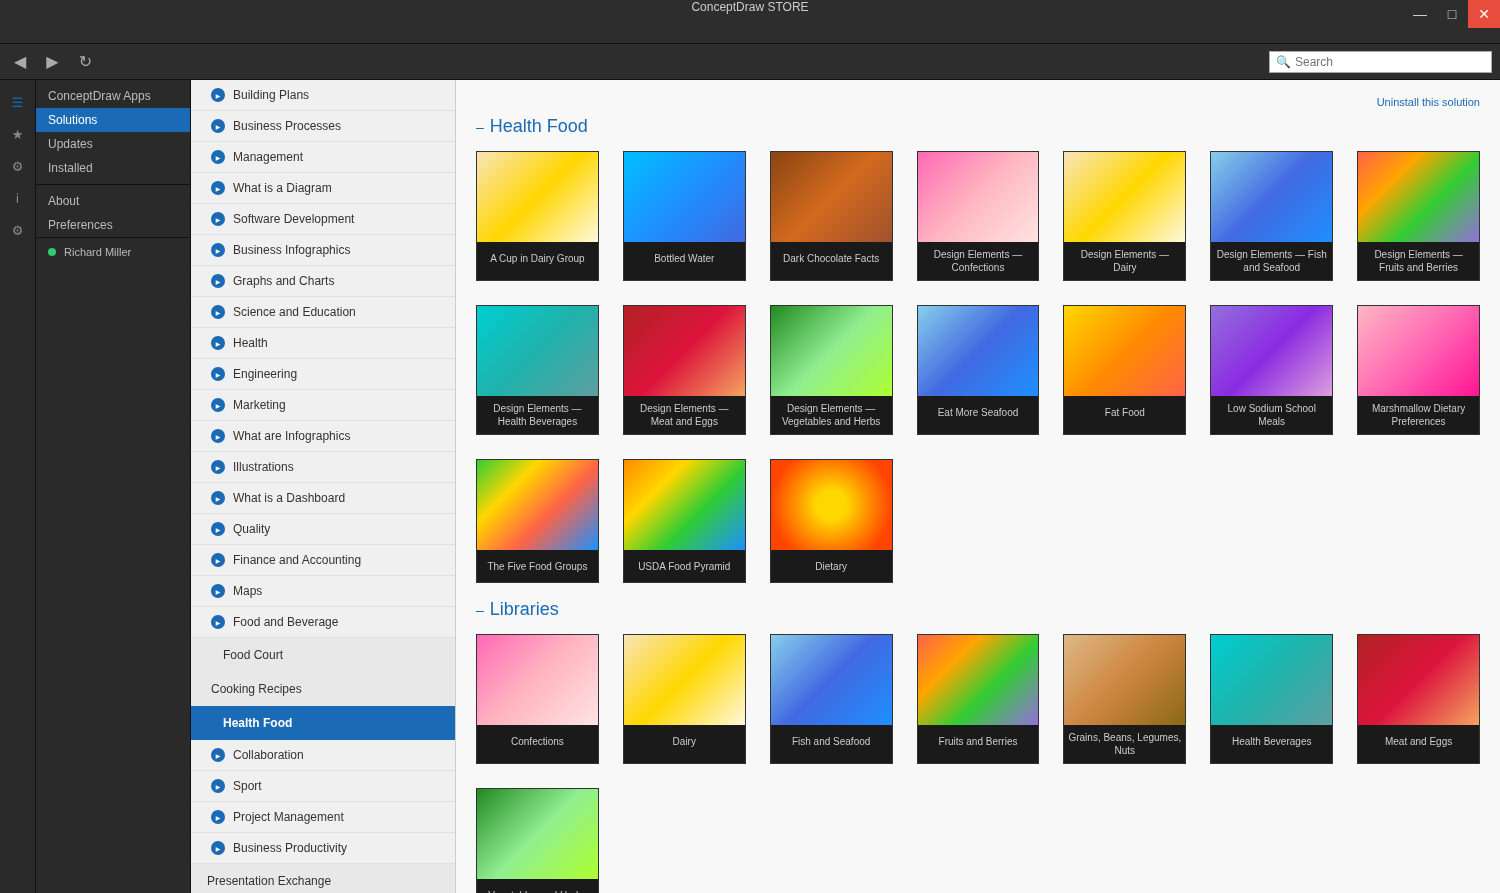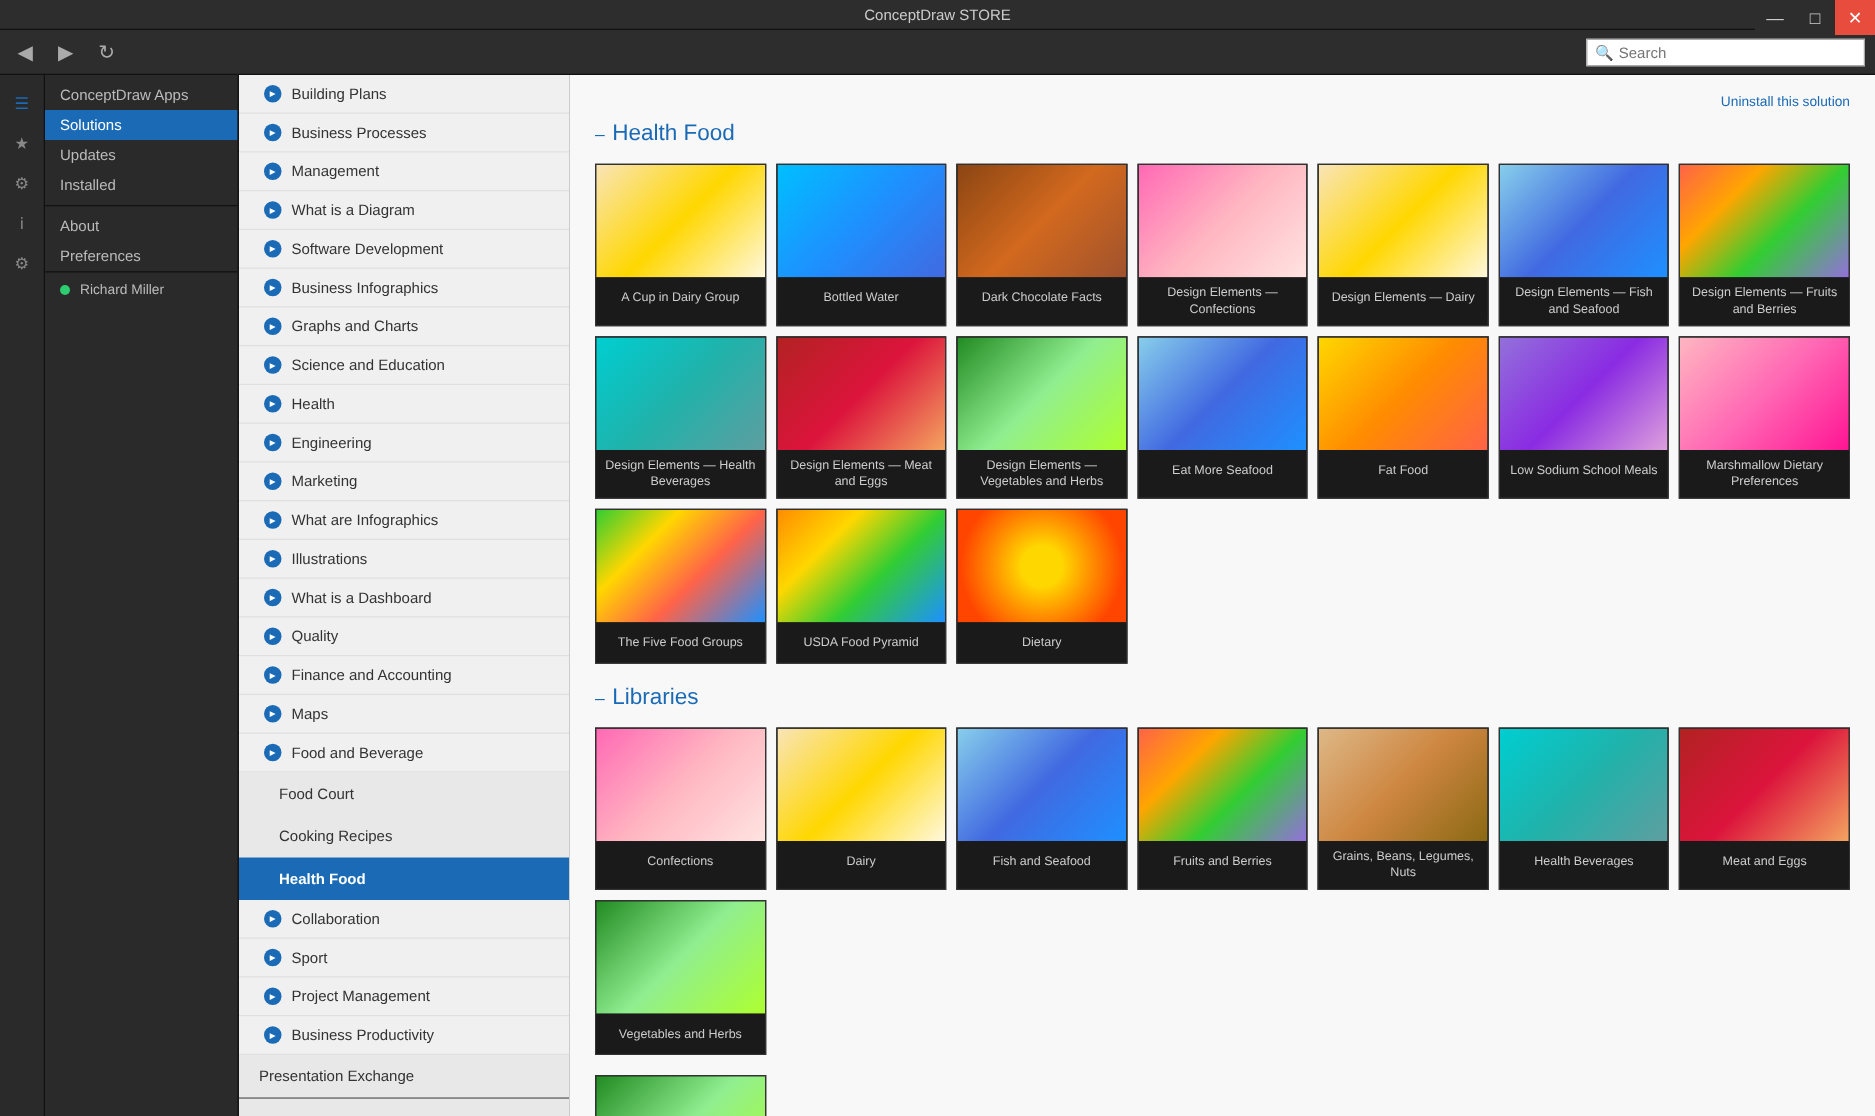--- a/index.html
+++ b/index.html
@@ -1,19 +1,19 @@
 <!DOCTYPE html>
 <html><head>
   <meta charset="utf-8">
   <style>
     * { box-sizing: border-box; margin: 0; padding: 0; }
     body { font-family: 'Segoe UI', Arial, sans-serif; font-size: 12px; background: #1e1e1e; color: #ccc; display: flex; flex-direction: column; height: 100vh; overflow: hidden; }
 
     
-    .title-bar { background: #2d2d2d; height: 24px; display: flex; align-items: center; justify-content: center; position: relative; border-bottom: 1px solid #111; }
+    .title-bar { background: #2d2d2d; height: 44px; display: flex; align-items: flex-start; justify-content: center; position: relative; border-bottom: 1px solid #111; }
     .title-bar-title { font-size: 12px; color: #ccc; }
     .title-bar-controls { position: absolute; right: 0; top: 0; display: flex; }
     .title-bar-controls button { width: 32px; height: 28px; border: none; background: #2d2d2d; color: #ccc; font-size: 14px; cursor: pointer; display: flex; align-items: center; justify-content: center; }
     .title-bar-controls button.close { background: #e74c3c; color: white; }
 
     
     .toolbar { background: #2d2d2d; height: 36px; display: flex; align-items: center; padding: 0 8px; gap: 8px; border-bottom: 1px solid #111; }
     .toolbar button { background: none; border: none; color: #aaa; font-size: 16px; cursor: pointer; padding: 2px 6px; }
     .search-box { margin-left: auto; display: flex; align-items: center; background: #fff; border: 1px solid #aaa; height: 22px; padding: 0 6px; gap: 4px; min-width: 220px; }
     .search-box input { border: none; outline: none; font-size: 12px; width: 190px; }
@@ -40,21 +40,21 @@
     
     .content { flex: 1; background: #f8f8f8; overflow-y: auto; padding: 16px 20px; }
     .uninstall-link { text-align: right; color: #1a6ab5; font-size: 11px; cursor: pointer; margin-bottom: 8px; }
 
     
     .section-header { display: flex; align-items: center; gap: 6px; margin-bottom: 14px; }
     .section-toggle { color: #1a6ab5; font-size: 14px; cursor: pointer; }
     .section-title { font-size: 18px; color: #1a6ab5; font-weight: 400; }
 
     
-    .cards-grid { display: grid; grid-template-columns: repeat(7, 1fr); gap: 8px; margin-bottom: 16px; }
+    .cards-grid { display: grid; grid-template-columns: repeat(7, 1fr); gap: 24px; margin-bottom: 16px; }
     .card { background: #1a1a1a; border: 1px solid #333; display: flex; flex-direction: column; align-items: center; cursor: pointer; overflow: hidden; }
     .card-image { width: 100%; height: 90px; background: #2a2a2a; display: flex; align-items: center; justify-content: center; overflow: hidden; }
     .card-image-inner { width: 100%; height: 100%; display: flex; align-items: center; justify-content: center; font-size: 9px; color: #888; text-align: center; padding: 4px; }
     .card-label { padding: 6px 4px; text-align: center; font-size: 10px; color: #ccc; background: #1a1a1a; width: 100%; line-height: 1.3; min-height: 32px; display: flex; align-items: center; justify-content: center; }
 
     .thumb-dairy { background: linear-gradient(135deg, #f9e4b7 0%, #ffd700 50%, #fff8dc 100%); }
     .thumb-seafood { background: linear-gradient(135deg, #87ceeb 0%, #4169e1 50%, #1e90ff 100%); }
     .thumb-chocolate { background: linear-gradient(135deg, #8b4513 0%, #d2691e 50%, #a0522d 100%); }
     .thumb-fruits { background: linear-gradient(135deg, #ff6347 0%, #ffa500 30%, #32cd32 60%, #9370db 100%); }
     .thumb-vegs { background: linear-gradient(135deg, #228b22 0%, #90ee90 50%, #adff2f 100%); }
@@ -207,21 +207,21 @@
       <span>Maps</span>
     </div>
     <div class="nav-section-item">
       <span class="nav-bullet"></span>
       <span>Food and Beverage</span>
     </div>
 
     <div class="nav-group-header" style="padding-left: 32px; background: #e8e8e8;">
       <span>Food Court</span>
     </div>
-    <div class="nav-group-header" style="padding-left: 32px; background: #e8e8e8;">
+    <div class="nav-group-header" style="padding-left: 20px; background: #e8e8e8;">
       <span>Cooking Recipes</span>
     </div>
     <div class="nav-group-header" style="padding-left: 32px; background: #1a6ab5; color: white; font-weight: bold;">
       <span>Health Food</span>
     </div>
 
     <div class="nav-section-item">
       <span class="nav-bullet"></span>
       <span>Collaboration</span>
     </div>

